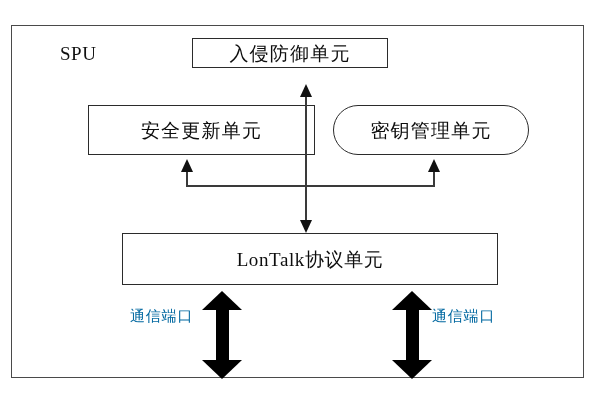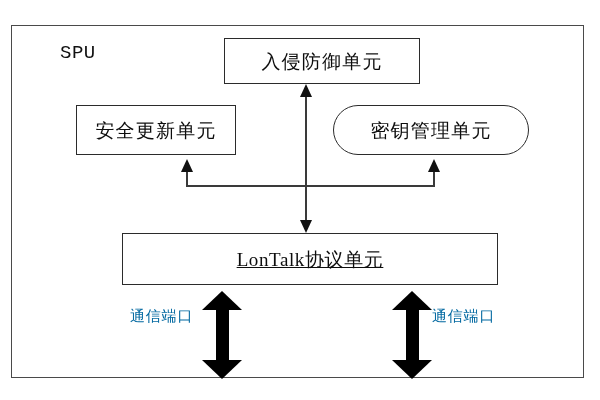--- a/index.html
+++ b/index.html
@@ -28,65 +28,63 @@
   }
   .spu-label {
     position: absolute;
     left: 60px;
     top: 44px;
     font-size: 19px;
     color: #111111;
     letter-spacing: 0.5px;
     line-height: 1;
     white-space: nowrap;
-    font-family: Liberation Mono, monospace;
   }
   .unit-box {
     position: absolute;
     box-sizing: border-box;
     border: 1.7px solid #2b2b2b;
     background: #ffffff;
     display: flex;
     align-items: center;
     justify-content: center;
     color: #0d0d0d;
     white-space: nowrap;
   }
   .unit-box .unit-text {
     font-size: 19px;
     letter-spacing: 1.2px;
     line-height: 1;
   }
   #box-ips {
-    left: 224px;
+    left: 192px;
     top: 38px;
     width: 196px;
-    height: 46px;
+    height: 30px;
     justify-content: center;
   }
   #box-update {
-    left: 76px;
+    left: 88px;
     top: 105px;
-    width: 160px;
+    width: 227px;
     height: 50px;
     text-align: center;
   }
   #box-key {
     left: 333px;
     top: 105px;
     width: 196px;
     height: 50px;
     border-radius: 25px;
   }
   #box-lontalk {
     left: 122px;
     top: 233px;
     width: 376px;
     height: 52px;
-    text-decoration: underline;
   }
   #box-lontalk .unit-text {
     letter-spacing: 0.6px;
   }
 
   
   .vline {
     position: absolute;
     width: 1.6px;
     background: #3a3a3a;

